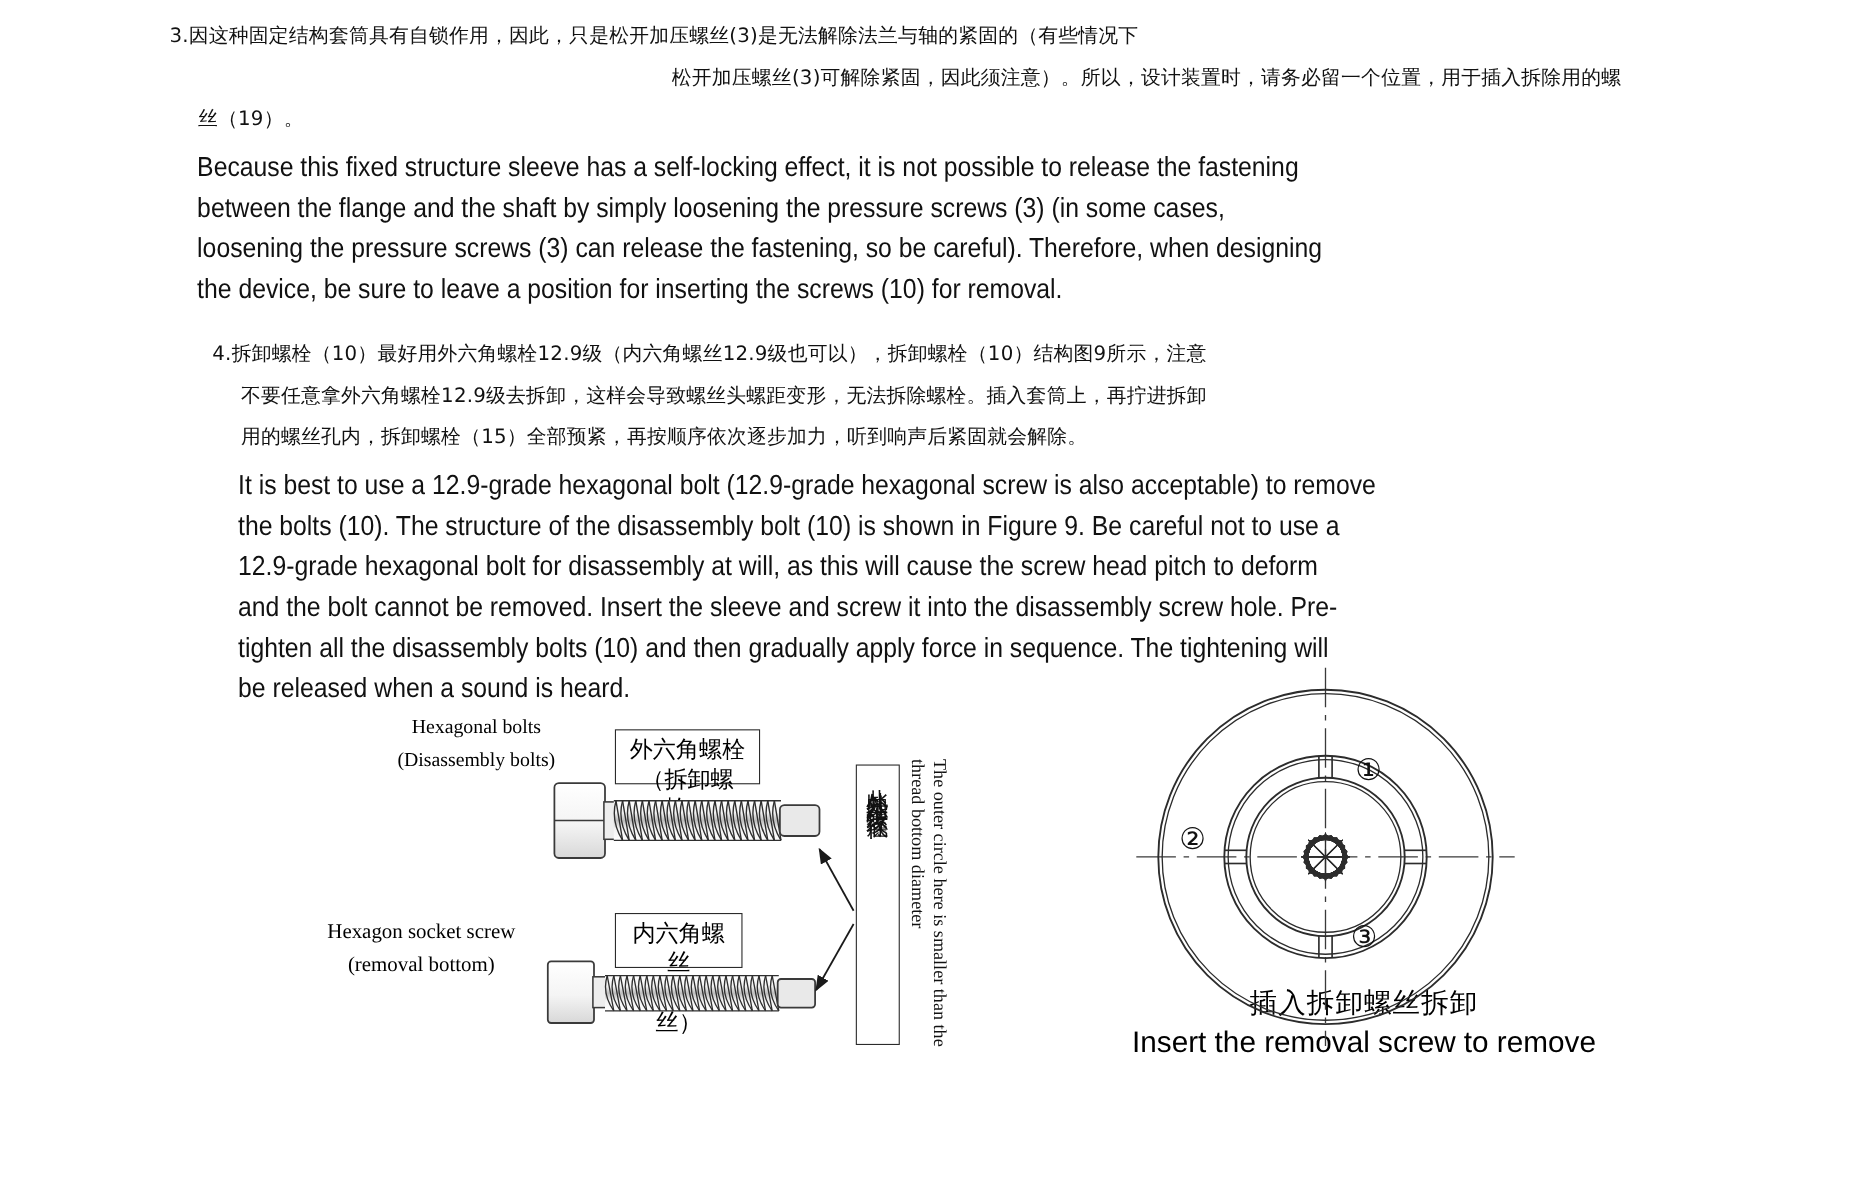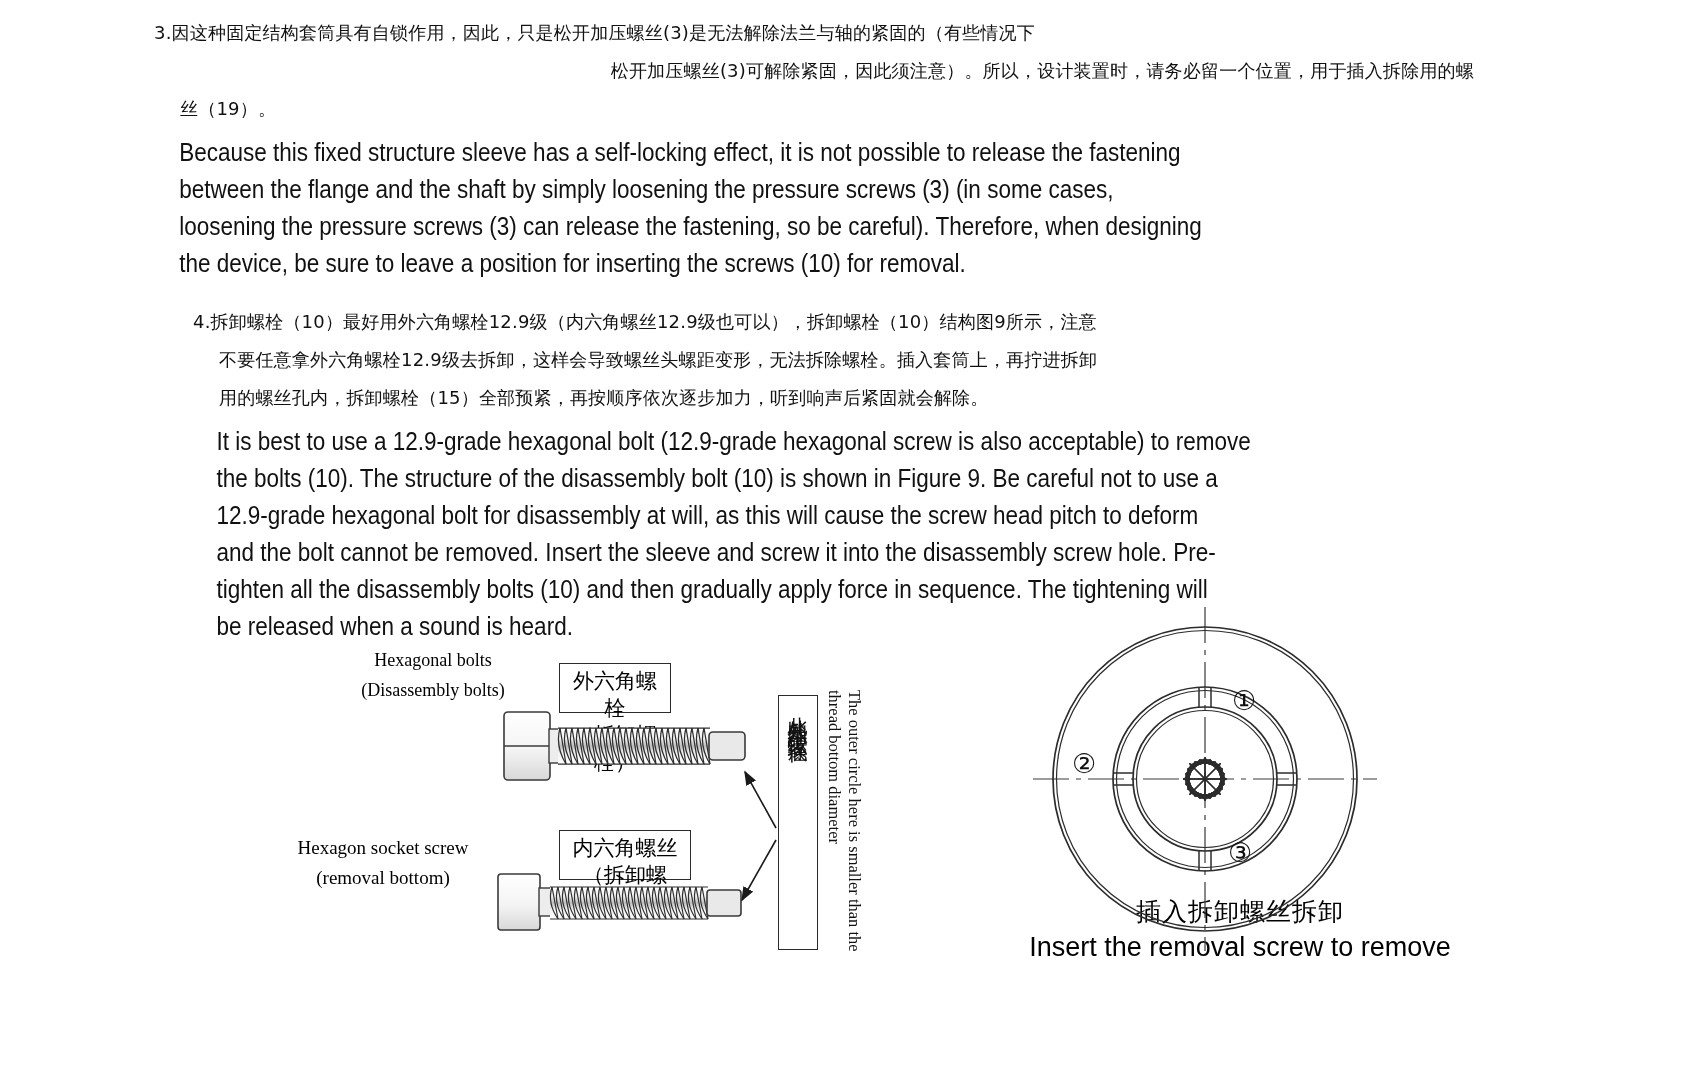--- a/index.html
+++ b/index.html
@@ -52,22 +52,22 @@
     position:absolute;
     border:1.6px solid #2b2b2b;
     background:#fff;
     font-family:"DejaVu Sans","Liberation Sans",sans-serif;
     font-size:21px;
     line-height:27px;
     text-align:center;
     padding:4px 6px 5px 6px;
     box-sizing:border-box;
   }
-  #box-outer-hex{left:559px;top:663px;width:112px;height:50px;}
-  #box-inner-hex{left:559px;top:830px;width:132px;height:50px;}
+  #box-outer-hex{left:559px;top:663px;width:132px;height:50px;}
+  #box-inner-hex{left:559px;top:830px;width:116px;height:50px;}
 
   
   .vbox{
     position:absolute;left:778px;top:695px;width:40px;height:255px;
     border:1.6px solid #2b2b2b;background:#fff;
     box-sizing:border-box;
   }
   .vbox .vtxt{
     writing-mode:vertical-rl;
     font-family:"DejaVu Sans","Liberation Sans",sans-serif;

